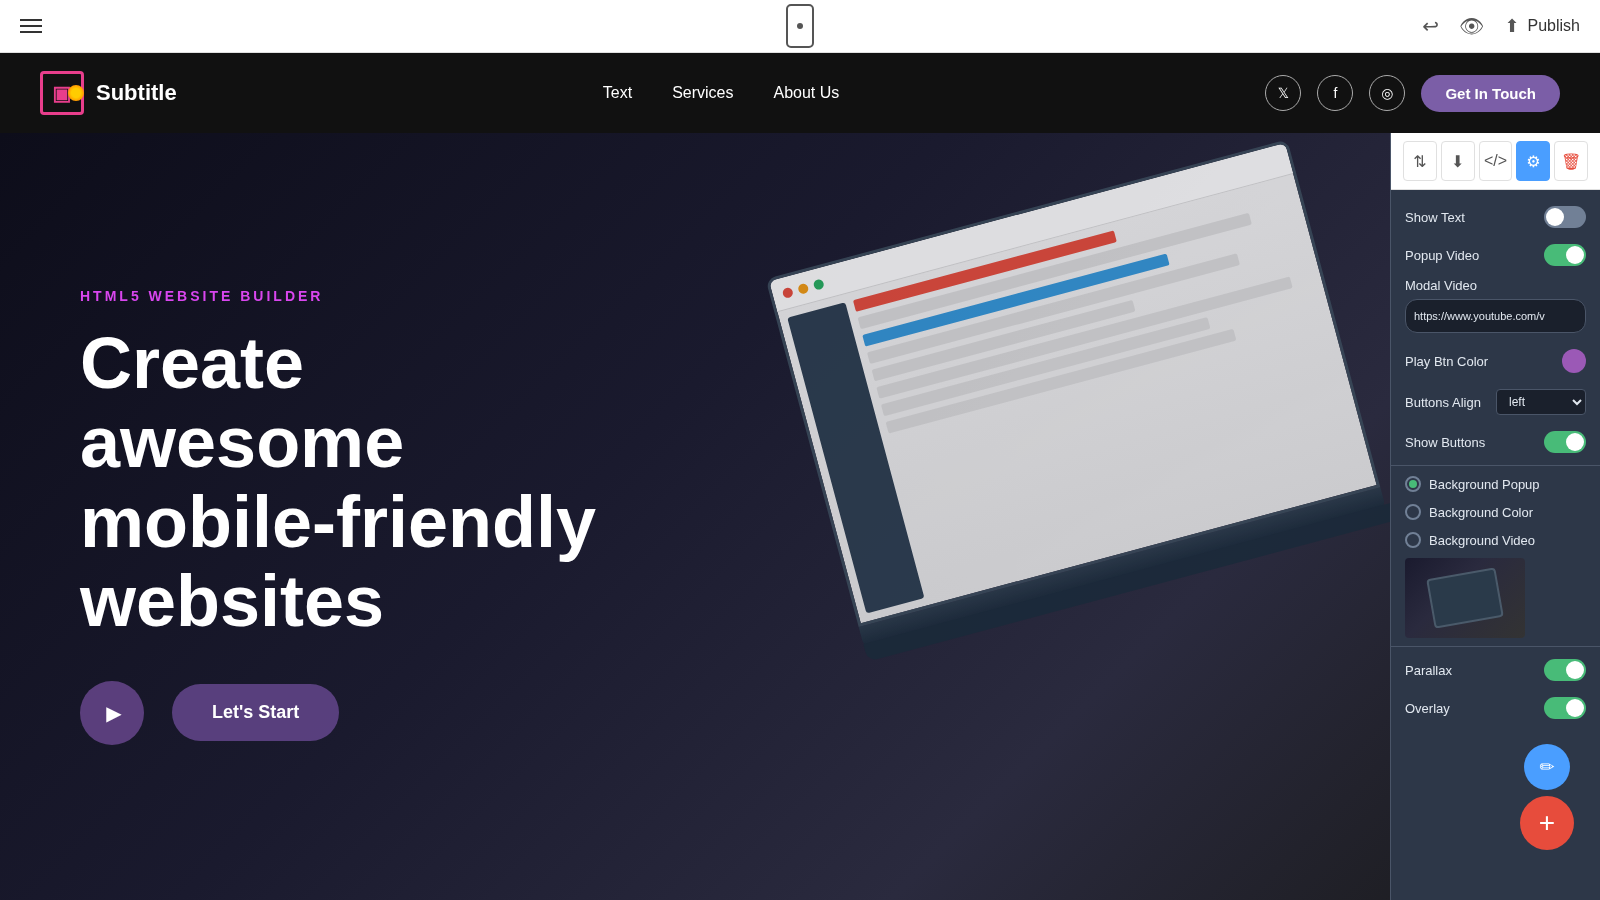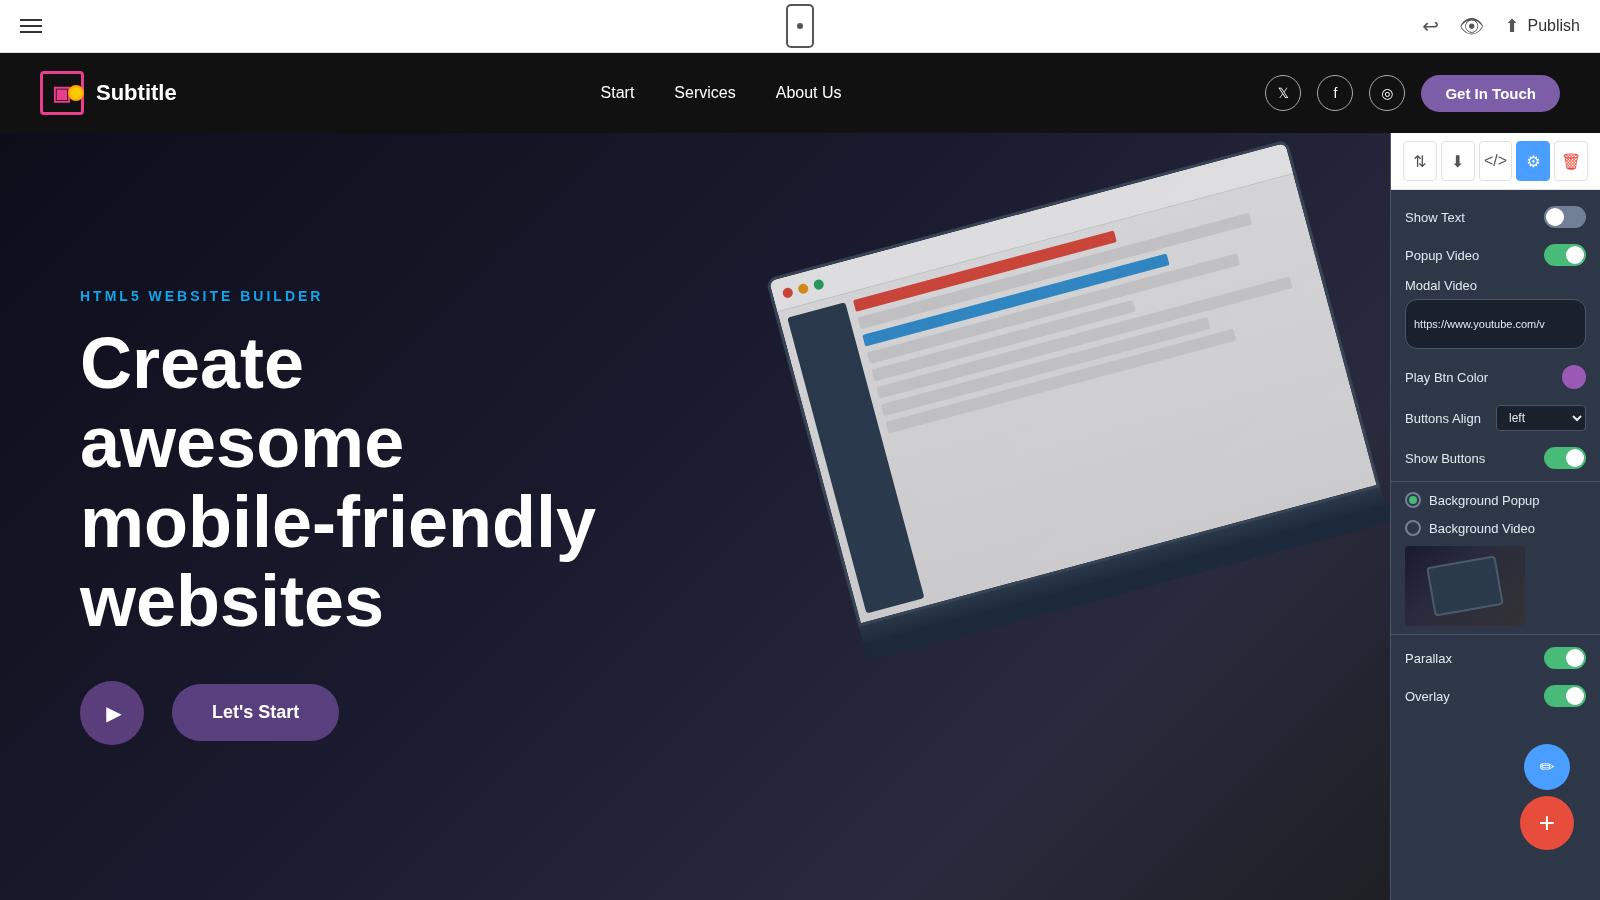--- a/index.html
+++ b/index.html
@@ -143,21 +143,21 @@
     }
 
     
     .hero-content {
       position: relative;
       z-index: 5;
       padding-left: 80px;
       max-width: 600px;
     }
     .hero-subtitle {
-      color: #0ea5e9;
+      color: #d946ef;
       font-size: 14px;
       font-weight: 700;
       letter-spacing: 3px;
       text-transform: uppercase;
       margin-bottom: 20px;
     }
     .hero-title {
       color: #fff;
       font-size: 72px;
       font-weight: 900;
@@ -265,21 +265,21 @@
     
     .modal-video-section { padding: 4px 14px 8px; }
     .modal-video-label { color: #e2e8f0; font-size: 13px; margin-bottom: 6px; }
     .modal-video-input {
       width: 100%;
       background: #1a202c;
       border: 1px solid #4a5568;
       border-radius: 12px;
       color: #e2e8f0;
       font-size: 11px;
-      padding: 18px 8px;
+      padding: 10px 8px;
     }
 
     
     .color-dot {
       width: 24px; height: 24px;
       border-radius: 50%;
       cursor: pointer;
     }
 
     
@@ -373,21 +373,21 @@
 </div>
 
 <div class="preview-area">
 
   <div class="site-navbar">
     <div class="site-logo">
       <div class="logo-icon">▣</div>
       <span class="logo-text">Subtitle</span>
     </div>
     <nav class="site-nav">
-      <a href="#">Start</a>
+      <a href="#">Text</a>
       <a href="#">Services</a>
       <a href="#">About Us</a>
     </nav>
     <div class="site-nav-right">
       <div class="social-icon">𝕏</div>
       <div class="social-icon">f</div>
       <div class="social-icon">◎</div>
       <button class="get-in-touch-btn">Get In Touch</button>
     </div>
   </div>
@@ -492,20 +492,24 @@
 
         <div class="panel-divider"></div>
 
         <div class="bg-option">
           <div class="radio-outer">
             <div class="radio-inner"></div>
           </div>
           <span>Background Popup</span>
         </div>
 
+        <div class="bg-option">
+          <div class="radio-outer"></div>
+          <span>Background Color</span>
+        </div>
 
         <div class="bg-option">
           <div class="radio-outer"></div>
           <span>Background Video</span>
         </div>
 
         <div class="bg-thumbnail">
           <div class="bg-thumbnail-laptop"></div>
         </div>
 

